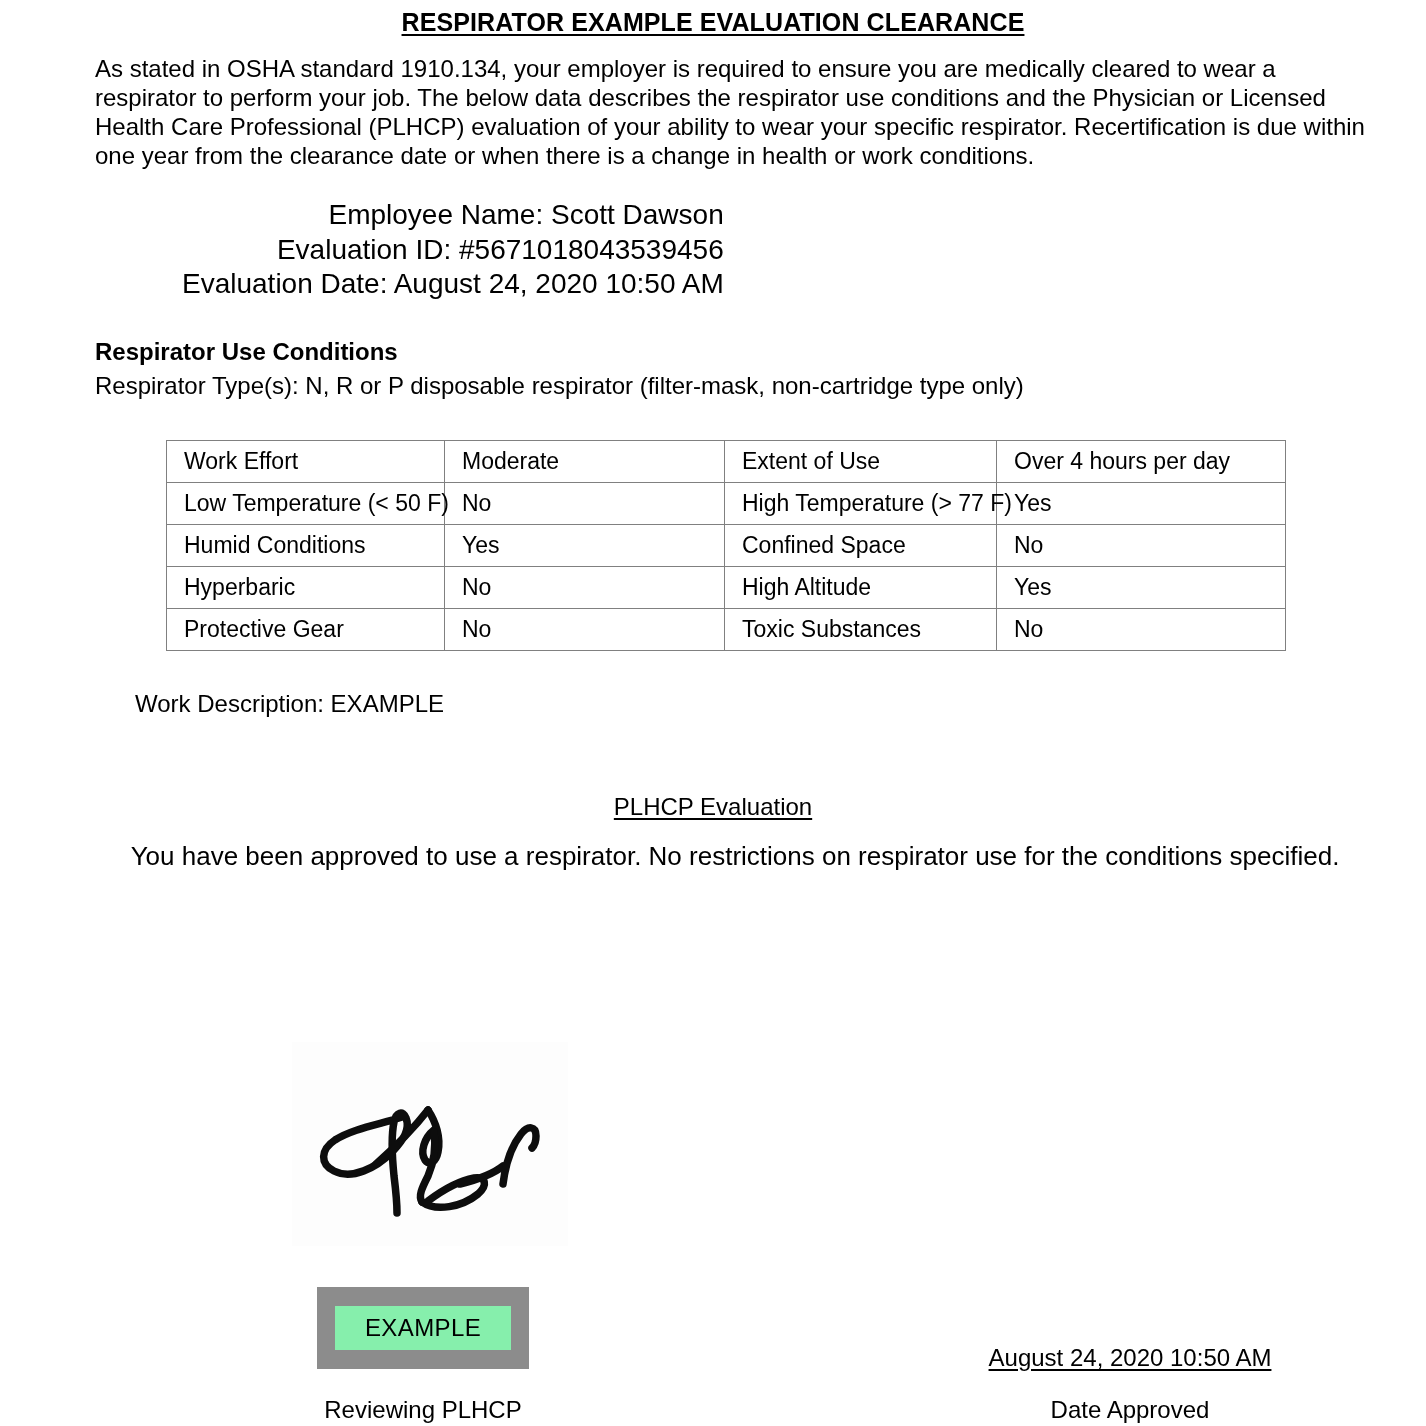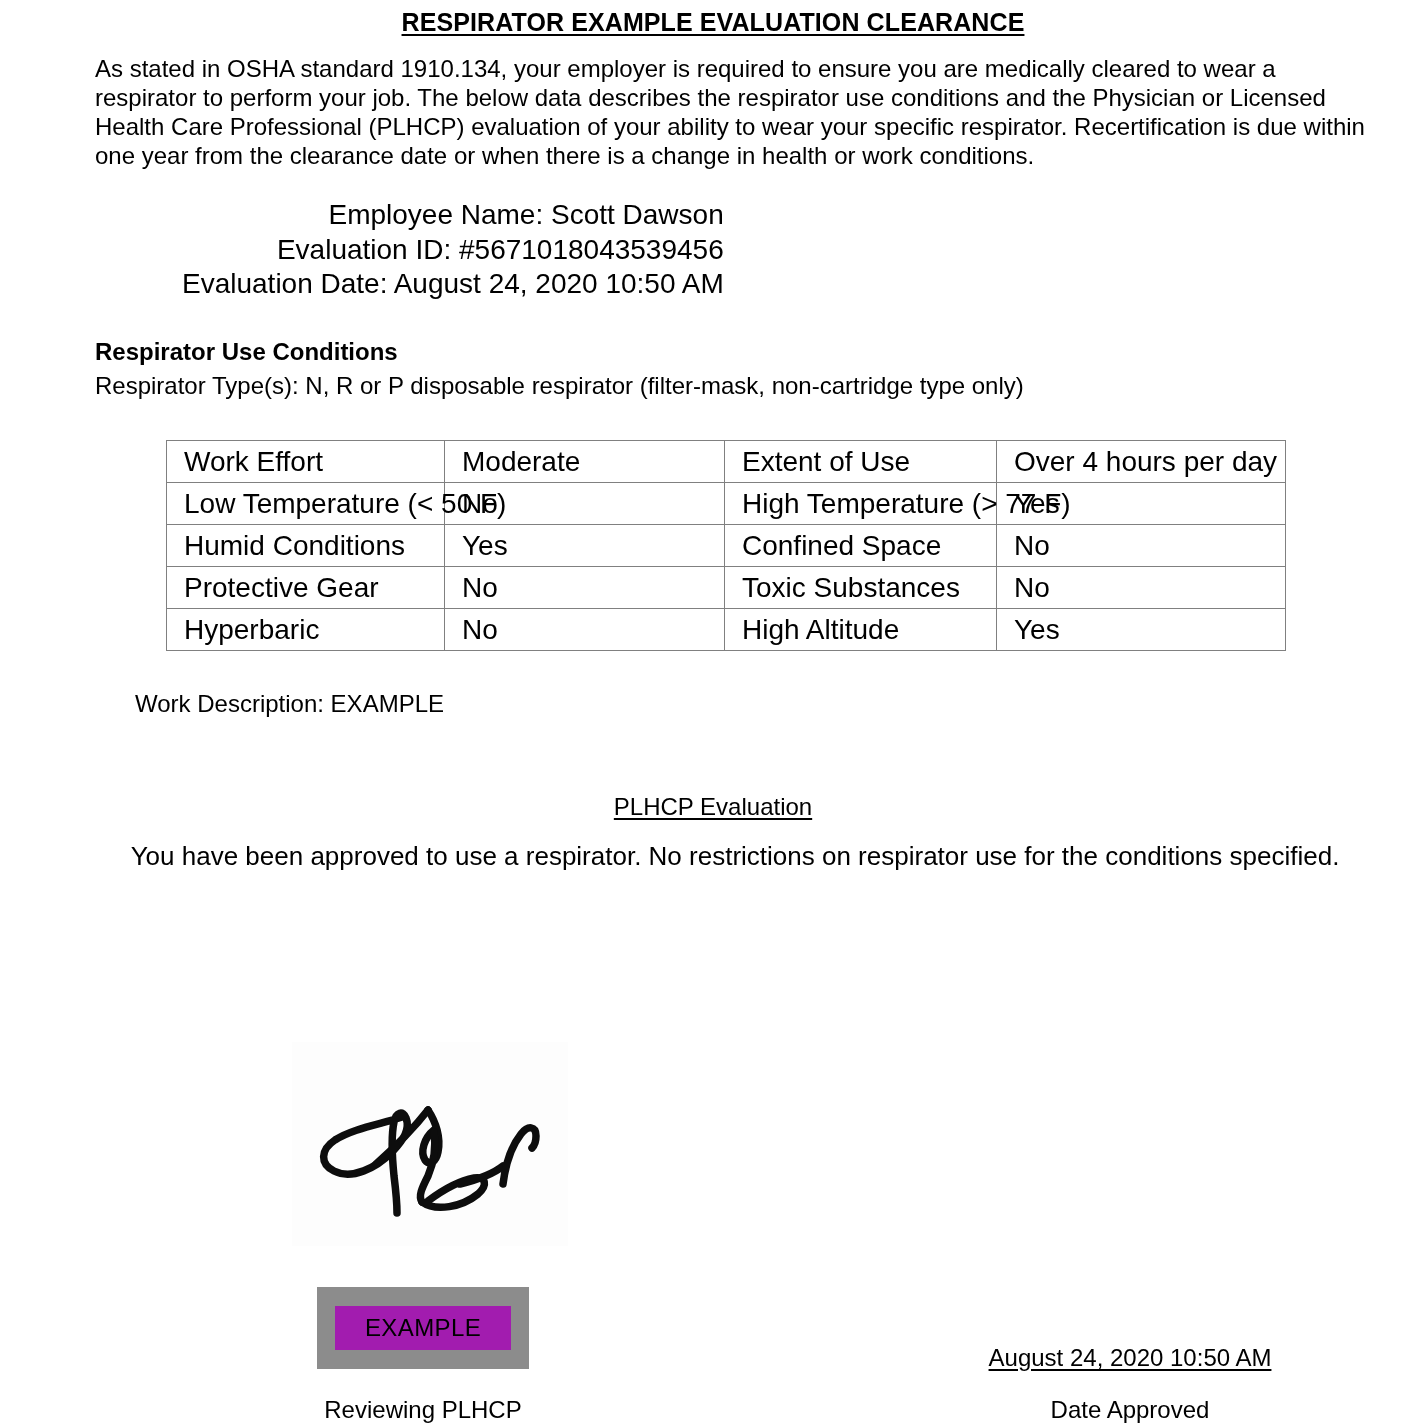--- a/index.html
+++ b/index.html
@@ -81,21 +81,21 @@
   .cond-table-wrap {
     position: absolute;
     top: 440px;
     left: 166px;
     width: 1119px;
   }
   table.cond {
     border-collapse: collapse;
     table-layout: fixed;
     width: 1119px;
-    font-size: 28px;
+    font-size: 23px;
     border-radius: 11px;
   }
   table.cond td {
     border: 1px solid #808080;
     height: 41px;
     padding: 0 0 0 17px;
     vertical-align: middle;
     overflow: visible;
     white-space: nowrap;
     position: relative;
@@ -170,21 +170,21 @@
     left: 317px;
     width: 212px;
     height: 82px;
     background: #8c8c8c;
     box-sizing: border-box;
     padding: 19px 18px;
   }
   .stamp-inner {
     width: 100%;
     height: 100%;
-    background: #a21caf;
+    background: #86efac;
     display: flex;
     align-items: center;
     justify-content: center;
     font-size: 24px;
     letter-spacing: 0.4px;
     color: #000;
   }
 
   .sig-caption {
     position: absolute;
@@ -261,31 +261,31 @@
         </tr>
 
         <tr>
           <td><span>Humid Conditions</span></td>
           <td><span>Yes</span></td>
           <td><span>Confined Space</span></td>
           <td><span>No</span></td>
         </tr>
 
         <tr>
-          <td><span>Protective Gear</span></td>
-          <td><span>No</span></td>
-          <td><span>Toxic Substances</span></td>
-          <td><span>No</span></td>
-        </tr>
-
-        <tr>
           <td><span>Hyperbaric</span></td>
           <td><span>No</span></td>
           <td><span>High Altitude</span></td>
           <td><span>Yes</span></td>
+        </tr>
+
+        <tr>
+          <td><span>Protective Gear</span></td>
+          <td><span>No</span></td>
+          <td><span>Toxic Substances</span></td>
+          <td><span>No</span></td>
         </tr>
 
       </tbody>
     </table>
   </div>
 
   <div class="work-desc">Work Description: EXAMPLE</div>
 
   <div class="plhcp-heading"><span>PLHCP Evaluation</span></div>
 

